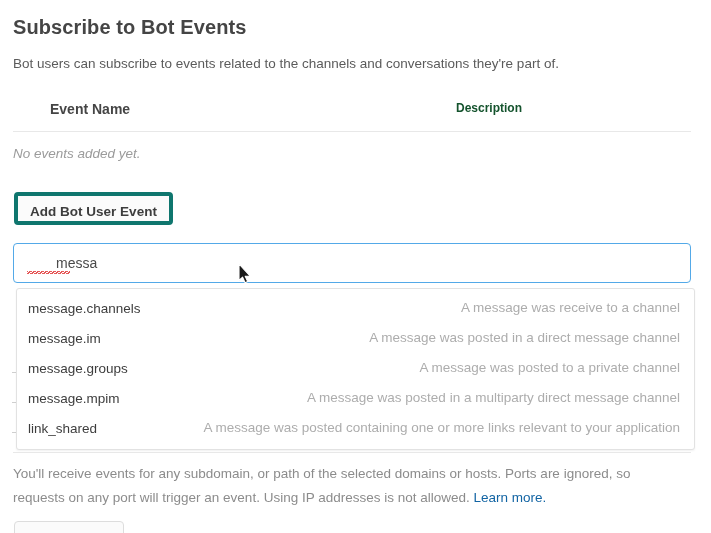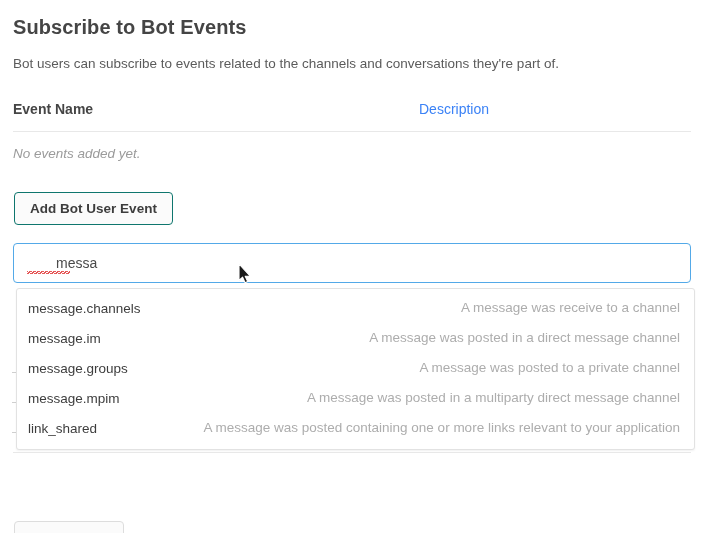--- a/index.html
+++ b/index.html
@@ -49,36 +49,37 @@
   
   .events-table {
     position: absolute;
     left: 13px;
     top: 101px;
     width: 678px;
   }
   .table-head {
     position: relative;
     height: 31px;
+    margin-left: 37px;
   }
   .col-event-name {
     position: absolute;
     left: 0;
     top: 0;
     font-size: 14px;
     font-weight: bold;
     color: #454545;
   }
   .col-description {
     position: absolute;
     left: 406px;
     top: 0;
-    font-size: 14px;
-    font-weight: normal;
-    color: #3b82f6;
+    font-size: 12px;
+    font-weight: bold;
+    color: #14532d;
   }
   .table-divider {
     position: absolute;
     left: 13px;
     top: 131px;
     width: 678px;
     height: 1px;
     background: #e8e8e8;
   }
   .empty-row {
@@ -91,21 +92,21 @@
   }
 
   
   .add-event-button {
     position: absolute;
     left: 14px;
     top: 192px;
     width: 159px;
     height: 33px;
     background: #fbfbfb;
-    border: 1px solid #0f766e;
+    border: 4px solid #0f766e;
     border-radius: 4px;
     font-family: "Liberation Sans", sans-serif;
     font-size: 13.5px;
     font-weight: bold;
     color: #3d3d3d;
     cursor: pointer;
     padding: 0;
     line-height: 31px;
     text-align: center;
   }
@@ -286,20 +287,23 @@
 
     <div class="suggestion-item">
       <span class="suggestion-desc">A message was posted containing one or more links relevant to your application</span>
       <span class="suggestion-name">link_shared</span>
     </div>
 
   </div>
 
   <div class="lower-divider"></div>
 
+  <div class="helper-text">
+    <span>You'll receive events for any subdomain, or path of the selected domains or hosts. Ports are ignored, so requests on any port will trigger an event. Using IP addresses is not allowed. </span><a class="helper-link" href="#">Learn more.</a>
+  </div>
 
   <div class="bottom-button"></div>
 
   <svg class="cursor" viewBox="0 0 14 21">
     <path d="M1,1 L1,17.5 L4.6,14.2 L7.1,19.8 L9.7,18.6 L7.2,13.2 L12,13.0 Z" fill="#1a1a1a" stroke="#ffffff" stroke-width="1.1" stroke-linejoin="round"></path>
   </svg>
 
 </div>
 
 </body></html>

